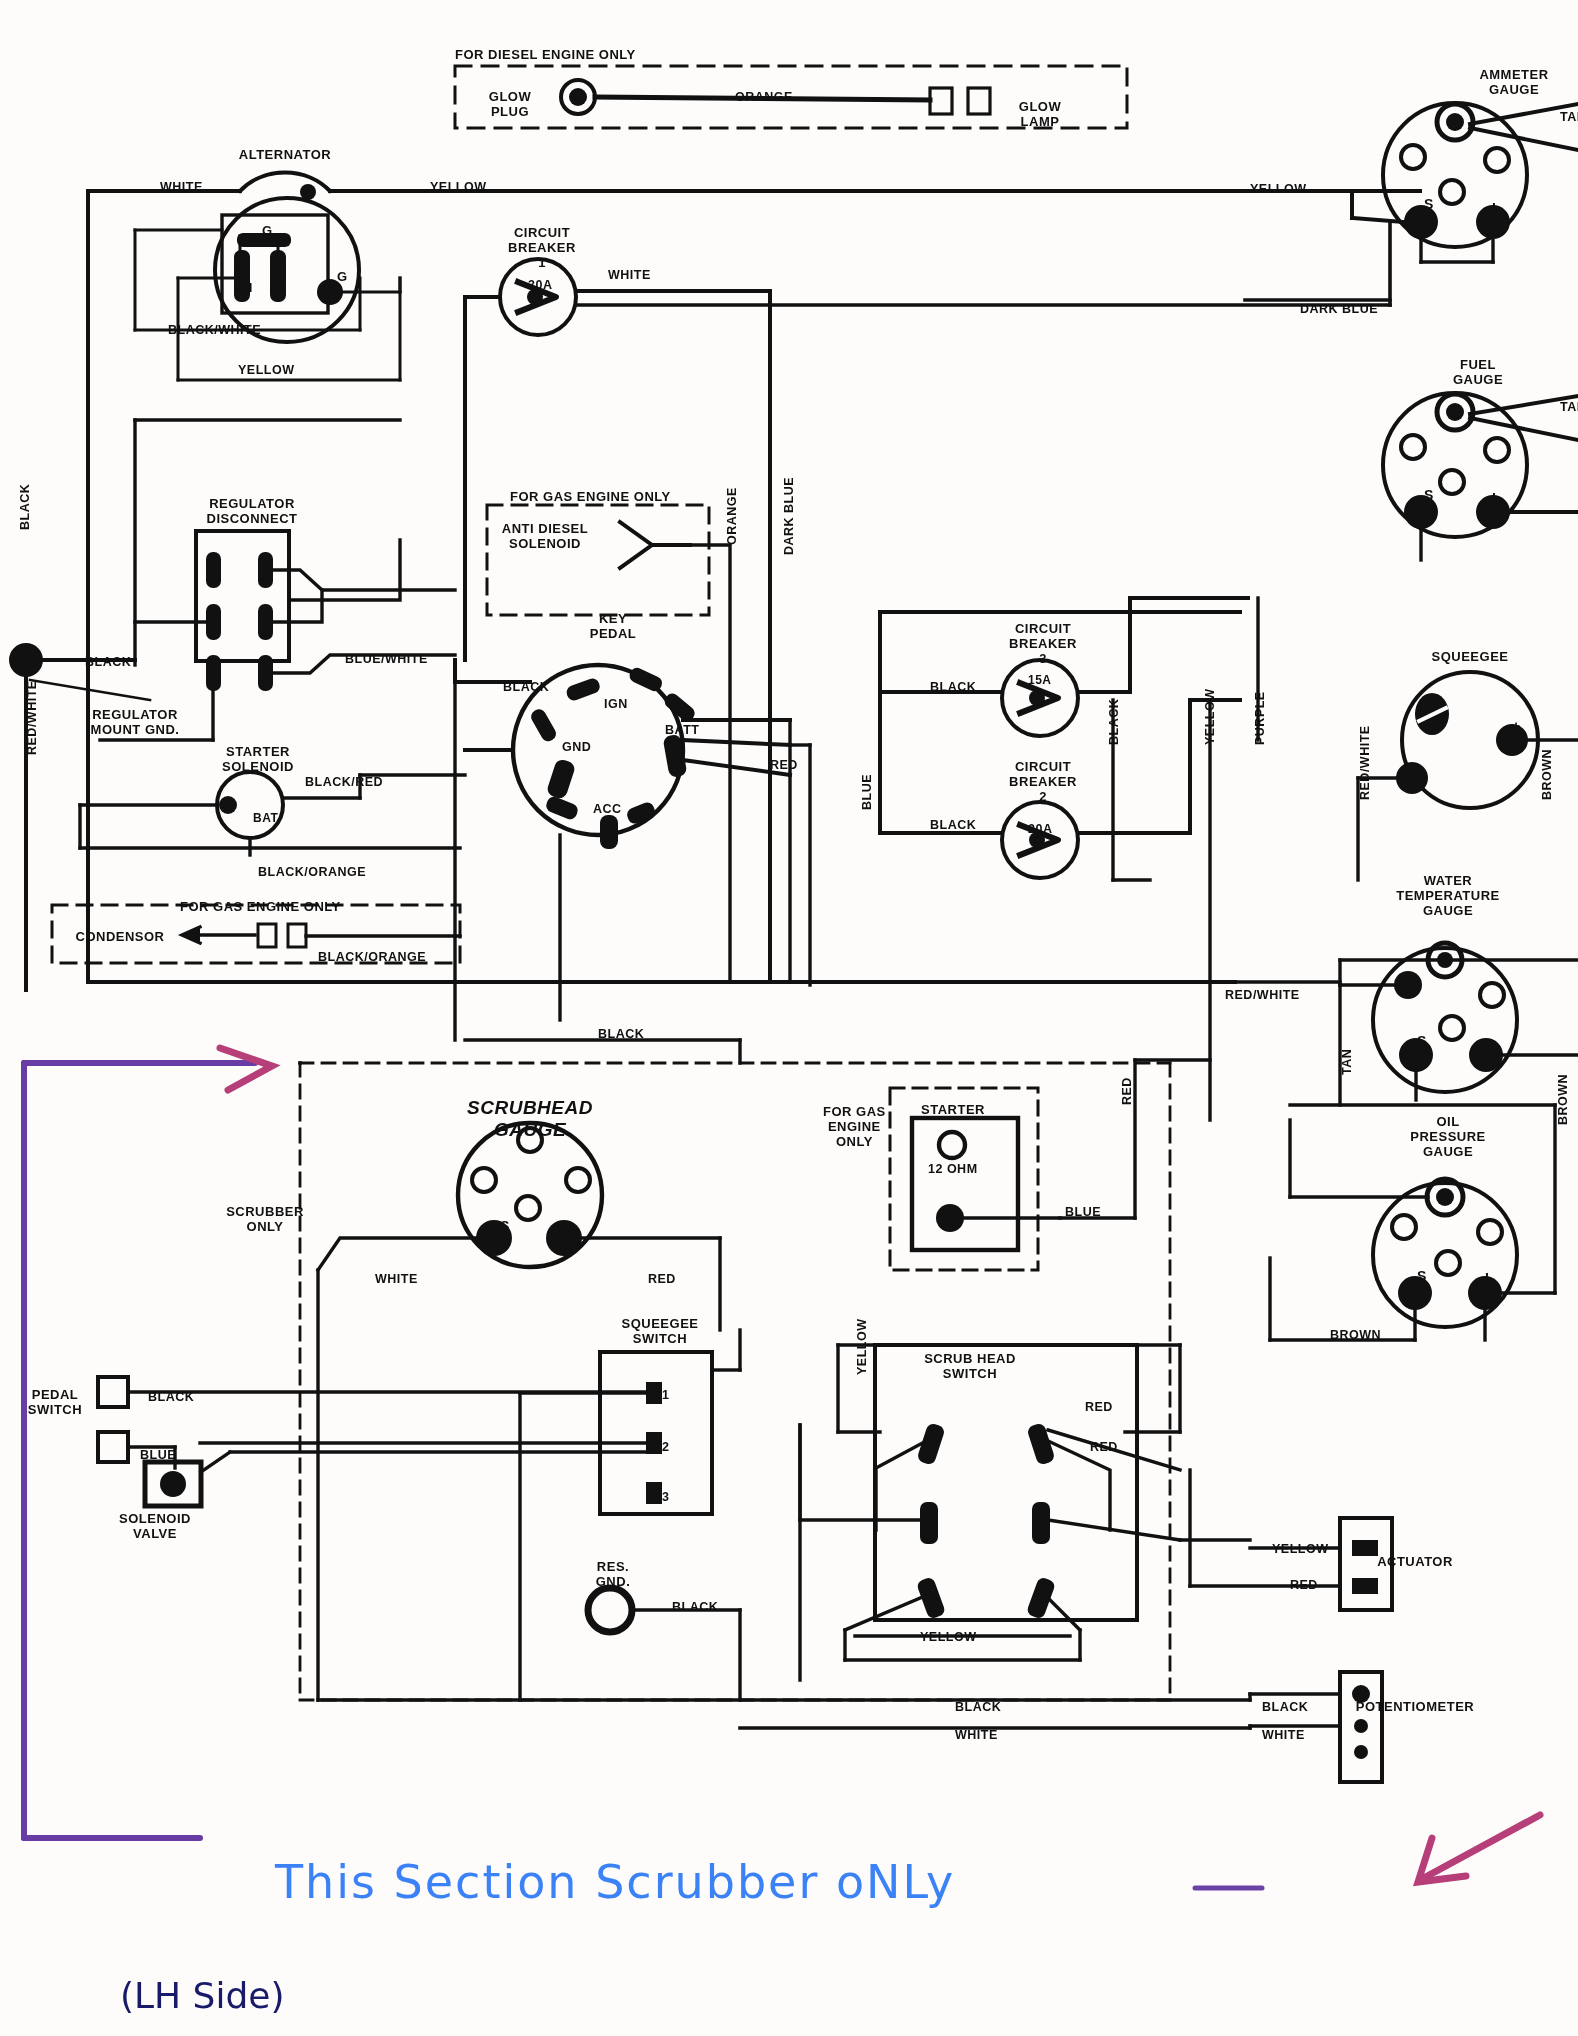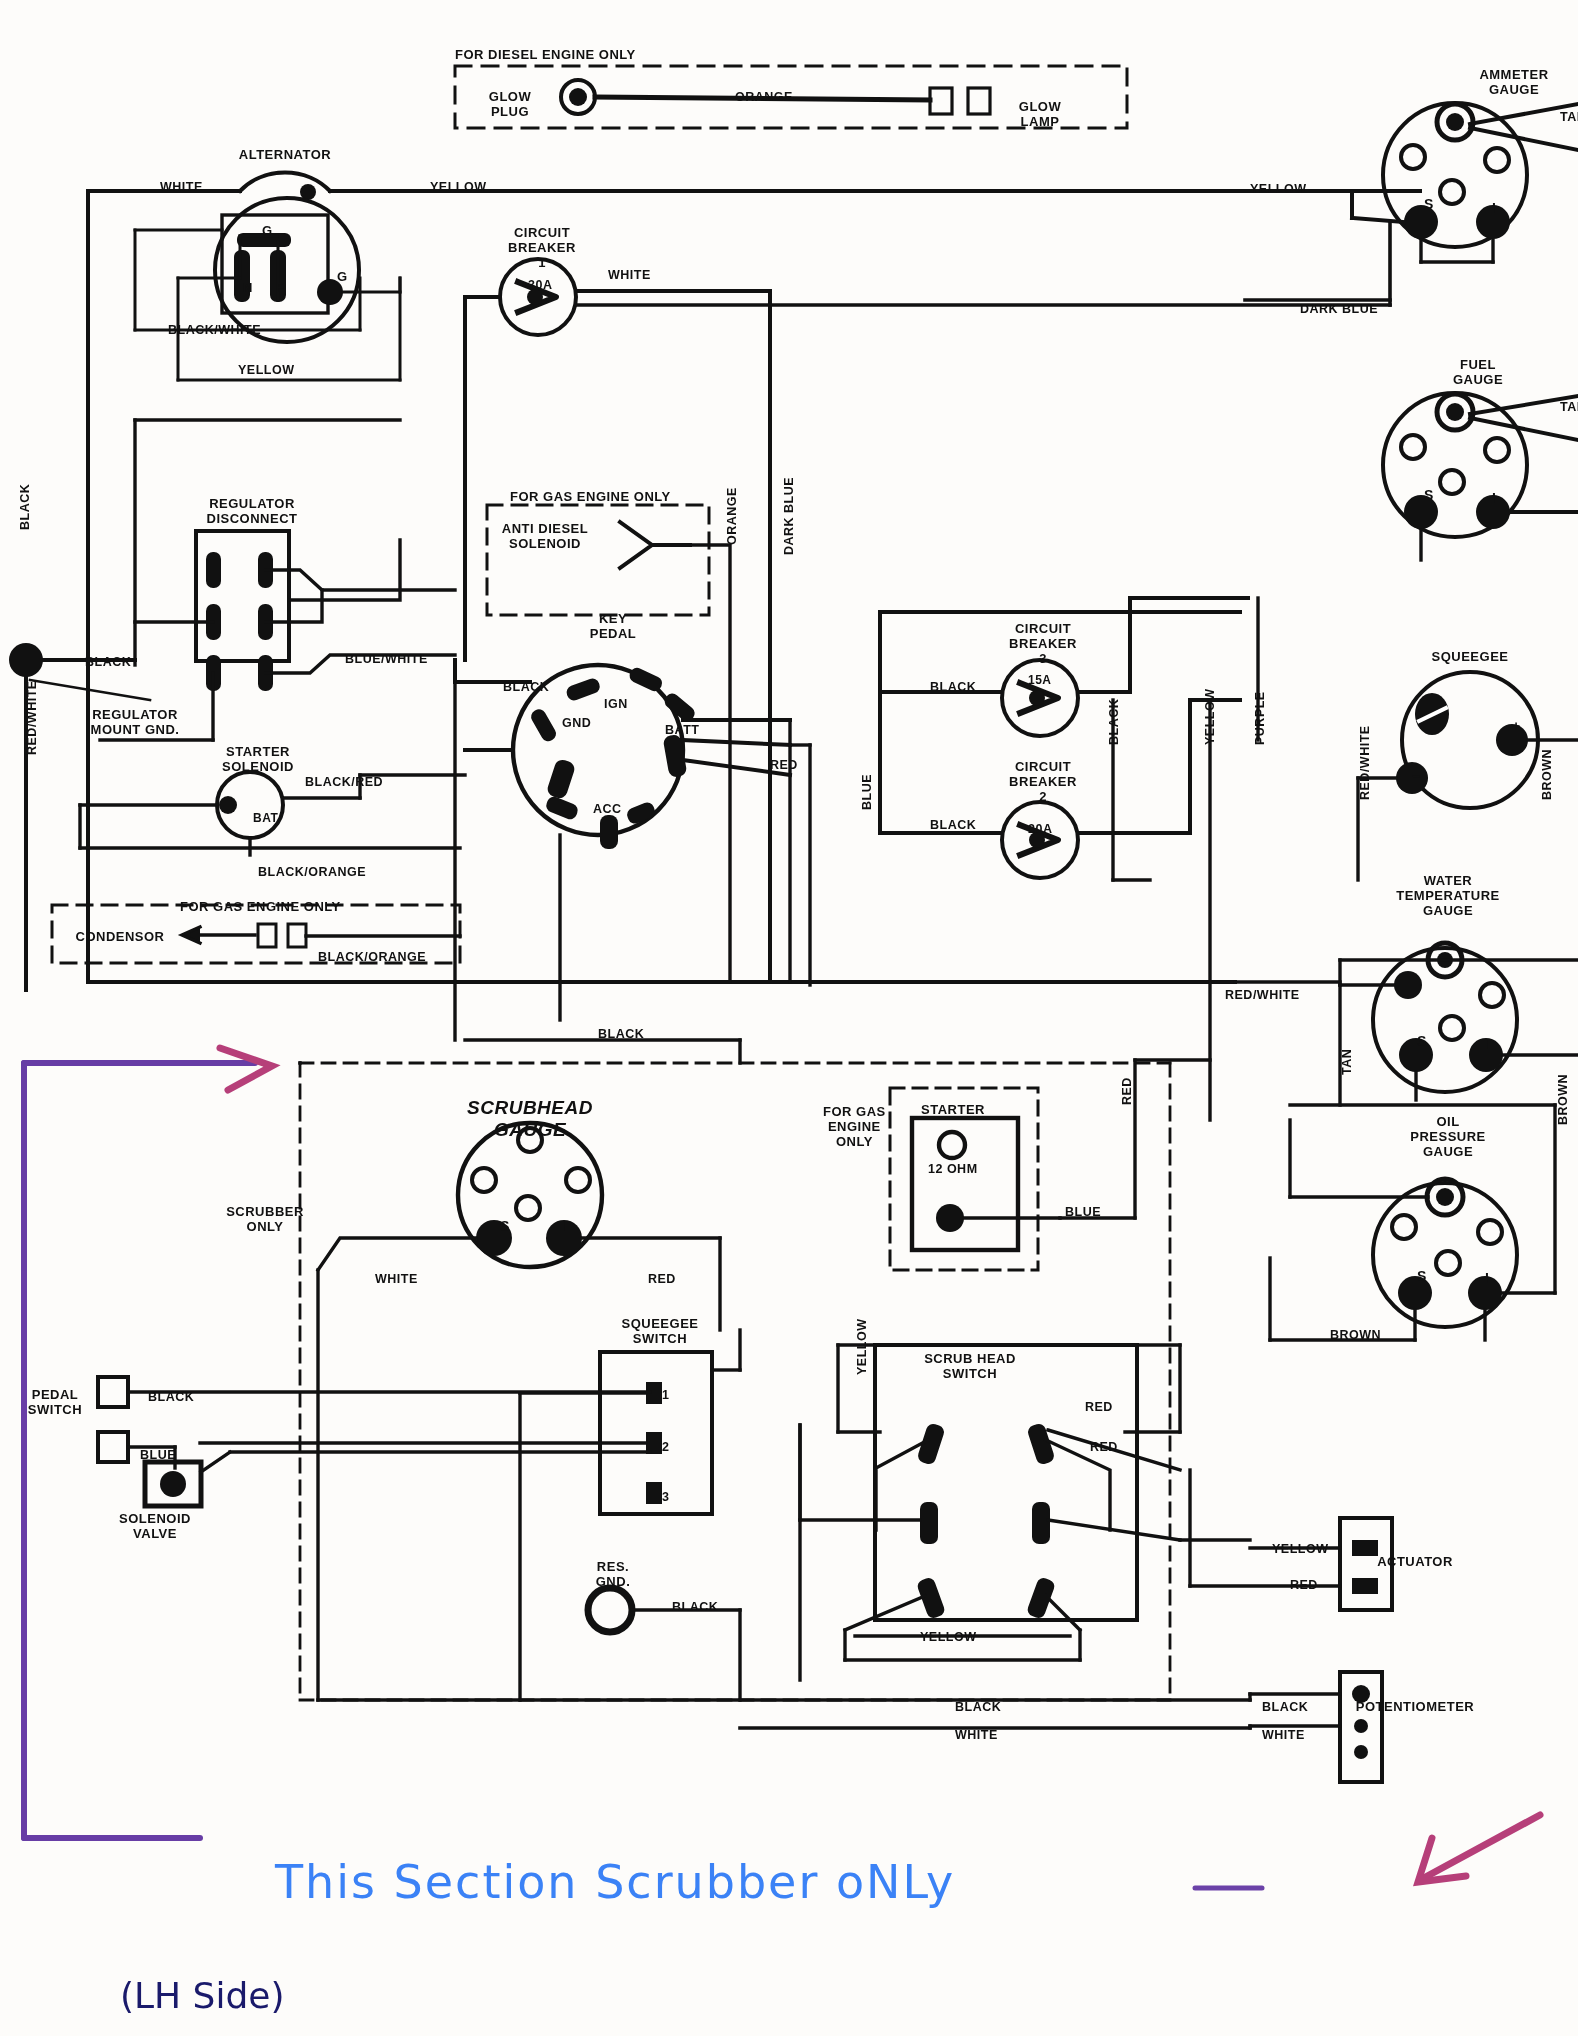--- a/index.html
+++ b/index.html
@@ -527,21 +527,21 @@
       <div class="lbl" style="left: 238px; top: 363px; font-size: 12.5px;">YELLOW</div>
       <div class="lbl" style="left: 1560px; top: 400px; font-size: 12.5px;">TAN</div>
       <div class="lbl" style="left: 18px; top: 530px; font-size: 12.5px; transform-origin: 0px 0px; transform: rotate(-90deg);">BLACK</div>
       <div class="lbl" style="left: 725px; top: 545px; font-size: 12.5px; transform-origin: 0px 0px; transform: rotate(-90deg);">ORANGE</div>
       <div class="lbl" style="left: 782px; top: 555px; font-size: 12.5px; transform-origin: 0px 0px; transform: rotate(-90deg);">DARK BLUE</div>
       <div class="lbl" style="left: 85px; top: 655px; font-size: 12.5px;">BLACK</div>
       <div class="lbl" style="left: 345px; top: 652px; font-size: 12.5px;">BLUE/WHITE</div>
       <div class="lbl" style="left: 503px; top: 680px; font-size: 12.5px;">BLACK</div>
       <div class="lbl" style="left: 604px; top: 697px; font-size: 12.5px;">IGN</div>
       <div class="lbl" style="left: 665px; top: 723px; font-size: 12.5px;">BATT</div>
-      <div class="lbl" style="left: 562px; top: 716px; font-size: 12.5px; text-align: right;">GND</div>
+      <div class="lbl" style="left: 562px; top: 740px; font-size: 12.5px; text-align: right;">GND</div>
       <div class="lbl" style="left: 593px; top: 802px; font-size: 12.5px;">ACC</div>
       <div class="lbl" style="left: 930px; top: 680px; font-size: 12.5px;">BLACK</div>
       <div class="lbl" style="left: 1028px; top: 674px; font-size: 12px;">15A</div>
       <div class="lbl" style="left: 770px; top: 758px; font-size: 12.5px;">RED</div>
       <div class="lbl" style="left: 860px; top: 810px; font-size: 12.5px; transform-origin: 0px 0px; transform: rotate(-90deg);">BLUE</div>
       <div class="lbl" style="left: 1107px; top: 745px; font-size: 12.5px; transform-origin: 0px 0px; transform: rotate(-90deg);">BLACK</div>
       <div class="lbl" style="left: 1203px; top: 745px; font-size: 12.5px; transform-origin: 0px 0px; transform: rotate(-90deg);">YELLOW</div>
       <div class="lbl" style="left: 1253px; top: 745px; font-size: 12.5px; transform-origin: 0px 0px; transform: rotate(-90deg);">PURPLE</div>
       <div class="lbl" style="left: 930px; top: 818px; font-size: 12.5px;">BLACK</div>
       <div class="lbl" style="left: 1028px; top: 822px; font-size: 12.5px;">20A</div>

